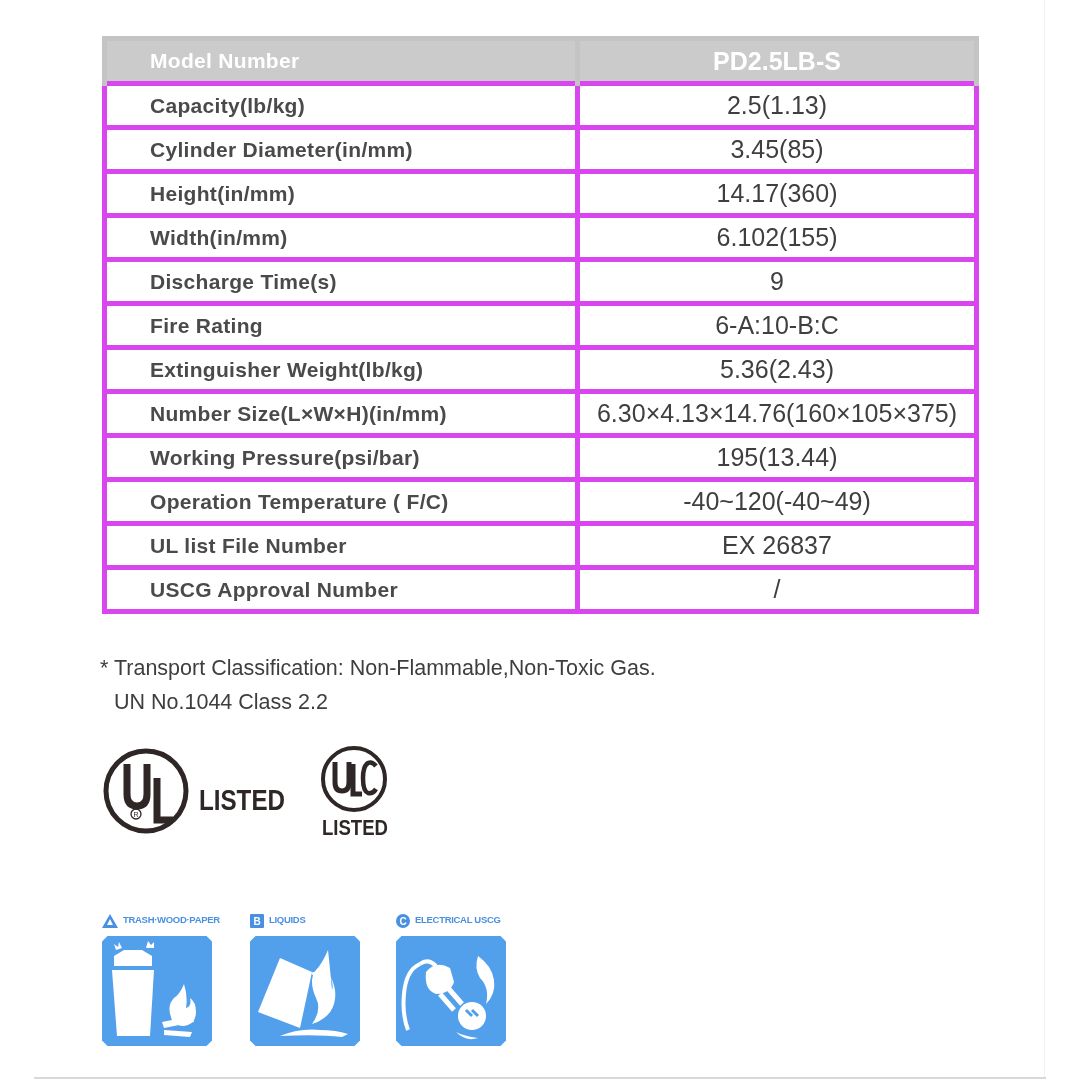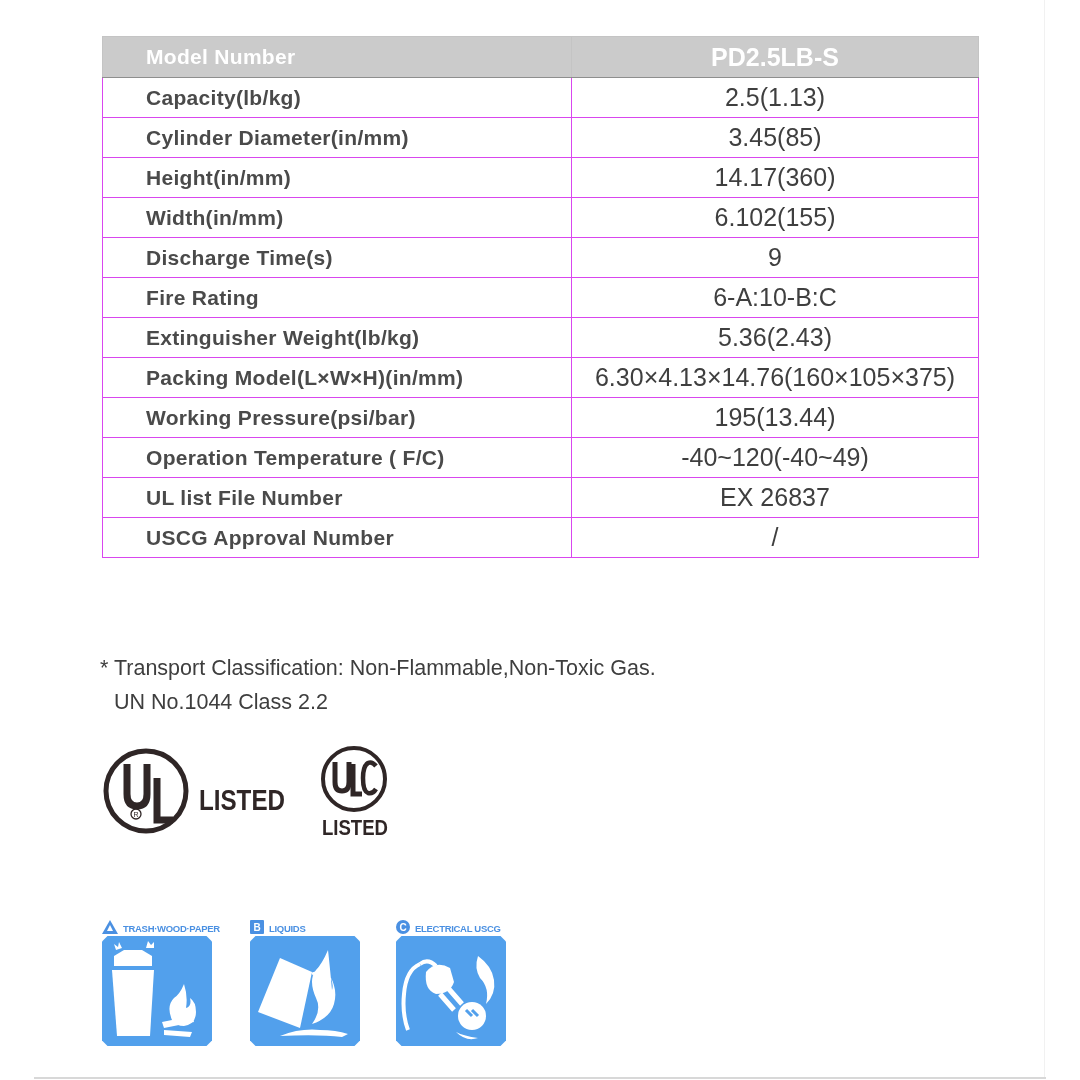--- a/index.html
+++ b/index.html
@@ -8,35 +8,35 @@
       font-family: "Liberation Sans", sans-serif; color: #3b3b3b;
     }
     .frame-right { position: absolute; left: 1044px; top: 0; width: 1px; height: 1078px; background: #f1f1f1; }
     .frame-bottom { position: absolute; left: 34px; top: 1077px; width: 1012px; height: 2px; background: #d8d8d8; }
 
     .spec-table {
       position: absolute; left: 102px; top: 36px; width: 877px;
       border-collapse: collapse; table-layout: fixed;
     }
     .spec-table td {
-      height: 39px; border: 1px solid #d946ef; padding: 0; font-size: 21px; vertical-align: middle;
+      height: 39px; border: 5px solid #d946ef; padding: 0; font-size: 21px; vertical-align: middle;
     }
     .spec-table td.label { width: 425px; padding-left: 43px; font-weight: bold; color: #4a4a4a; letter-spacing: 0.3px; }
     .spec-table td.value { text-align: center; color: #3f3f3f; font-size: 25px; }
     .spec-table tr.header td { background: #cbcbcb; color: #ffffff; height: 40px; border-color: #c4c4c4; border-bottom: 1px solid #8e8e8e; }
     .spec-table tr.header td.value { font-weight: bold; }
 
     .footnote { position: absolute; left: 100px; top: 611px; font-size: 21.5px; line-height: 34px; color: #3e3e3e; margin-top: 40px; }
     .footnote .line2 { padding-left: 14px; }
 
     .ul-logo { position: absolute; left: 103px; top: 748px; }
     .ulc-logo { position: absolute; left: 318px; top: 746px; }
 
     .class-icon { position: absolute; top: 914px; }
-    .class-caption { height: 20px; display: flex; align-items: flex-end; gap: 5px; color: #4a90e2; font-size: 9.5px; font-weight: bold; letter-spacing: -0.3px; white-space: nowrap; }
+    .class-caption { height: 20px; display: flex; align-items: flex-start; gap: 5px; color: #4a90e2; font-size: 9.5px; font-weight: bold; letter-spacing: -0.3px; white-space: nowrap; }
     .class-badge { width: 14px; height: 14px; display: inline-flex; align-items: center; justify-content: center; color: #fff; font-size: 10px; font-weight: bold; }
     .class-tile { margin-top: 2px; width: 110px; height: 110px; background: #52a0ec; clip-path: polygon(5% 0, 95% 0, 100% 5%, 100% 95%, 95% 100%, 5% 100%, 0 95%, 0 5%); }
   </style>
 </head>
 <body>
 
 <div class="frame-right"></div>
 <div class="frame-bottom"></div>
 
 <table class="spec-table">
@@ -67,21 +67,21 @@
       </tr>
   <tr>
         <td class="label">Fire Rating</td>
         <td class="value">6-A:10-B:C</td>
       </tr>
   <tr>
         <td class="label">Extinguisher Weight(lb/kg)</td>
         <td class="value">5.36(2.43)</td>
       </tr>
   <tr>
-        <td class="label">Packing Model(L×W×H)(in/mm)</td>
+        <td class="label">Number Size(L×W×H)(in/mm)</td>
         <td class="value">6.30×4.13×14.76(160×105×375)</td>
       </tr>
   <tr>
         <td class="label">Working Pressure(psi/bar)</td>
         <td class="value">195(13.44)</td>
       </tr>
   <tr>
         <td class="label">Operation Temperature ( F/C)</td>
         <td class="value">-40~120(-40~49)</td>
       </tr>

